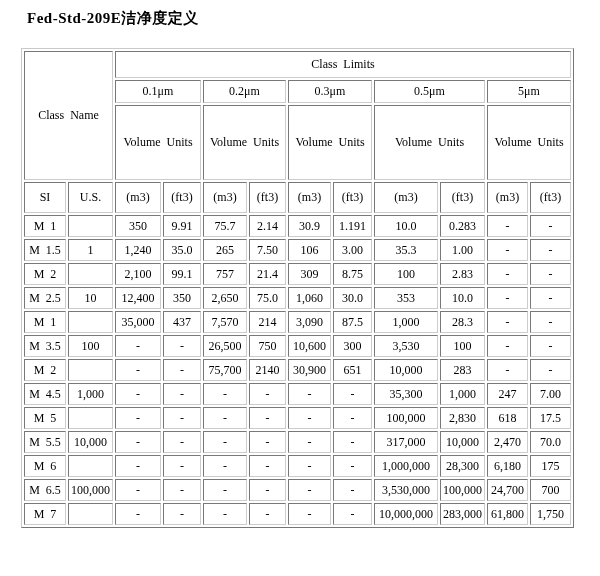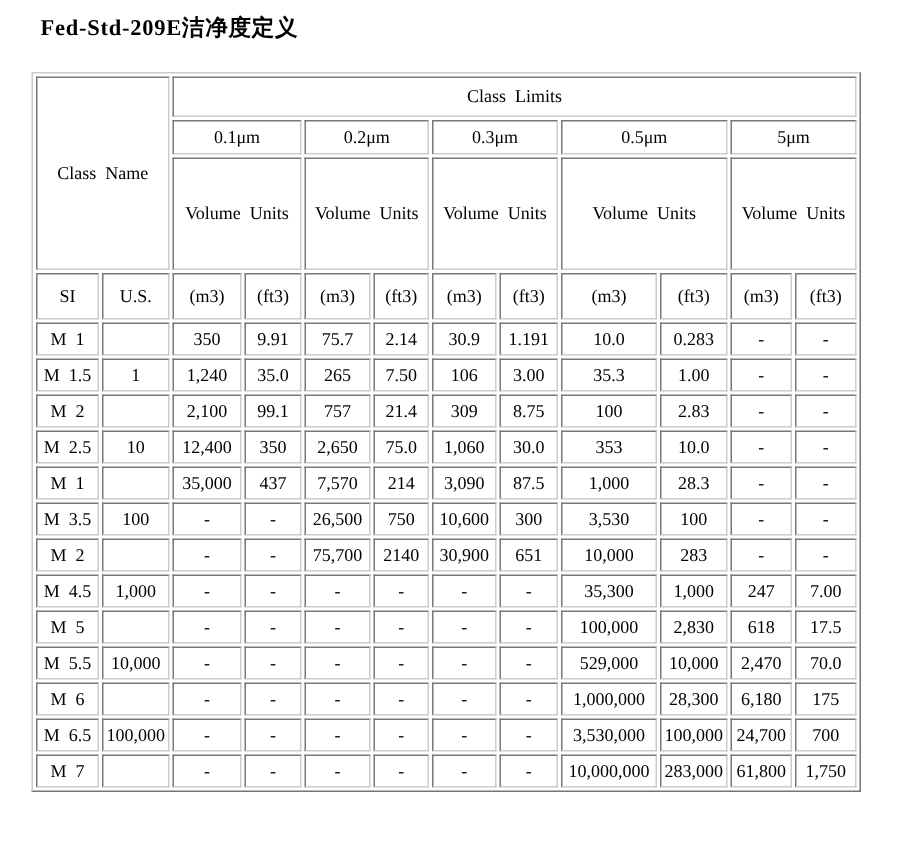--- a/index.html
+++ b/index.html
@@ -236,21 +236,21 @@
         </tr>
         <tr>
           <td>M 5.5</td>
           <td>10,000</td>
           <td>-</td>
           <td>-</td>
           <td>-</td>
           <td>-</td>
           <td>-</td>
           <td>-</td>
-          <td>529,000</td>
+          <td>317,000</td>
           <td>10,000</td>
           <td>2,470</td>
           <td>70.0</td>
         </tr>
         <tr>
           <td>M 6</td>
           <td></td>
           <td>-</td>
           <td>-</td>
           <td>-</td>

